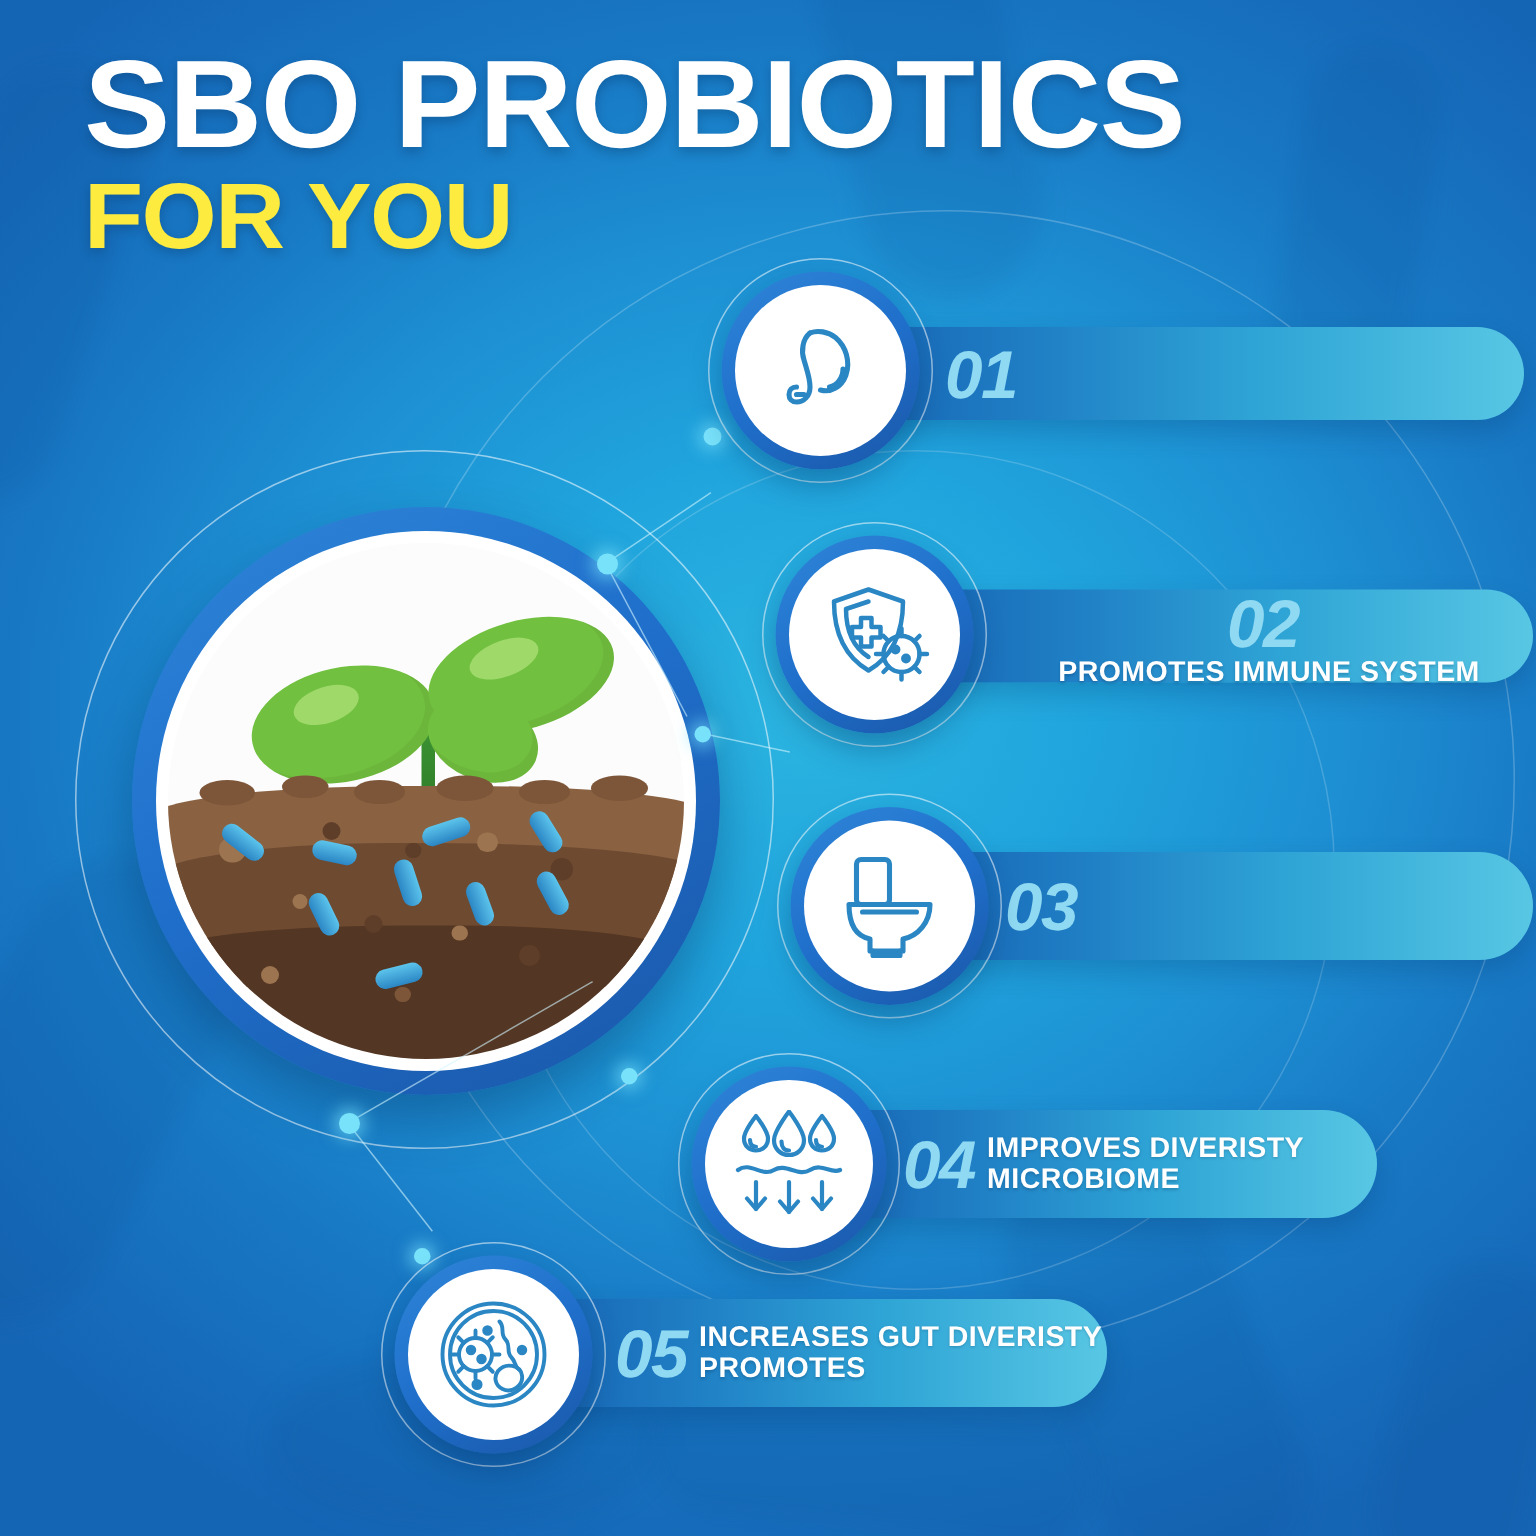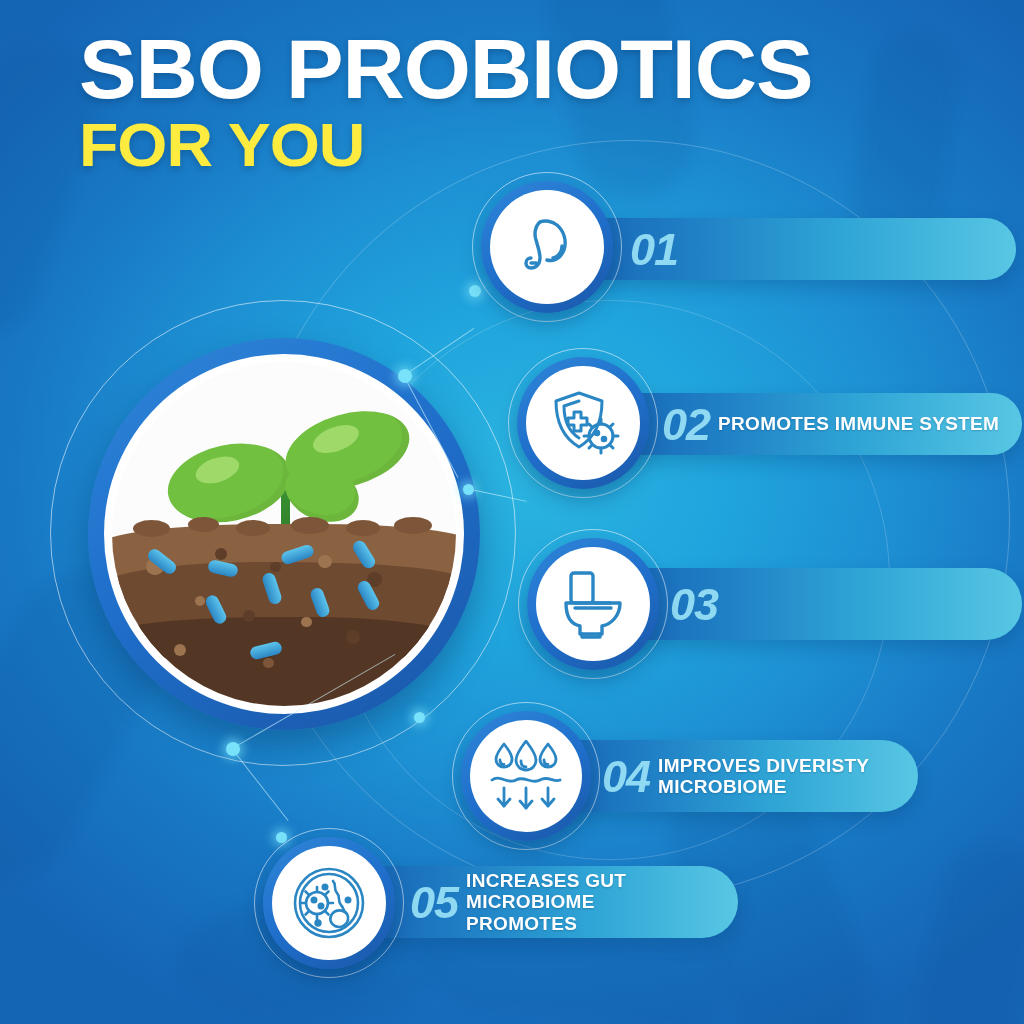--- a/index.html
+++ b/index.html
@@ -9,21 +9,21 @@
     font-family:"Liberation Sans", sans-serif;
     background:
       radial-gradient(ellipse 70% 60% at 52% 46%, #2bb4e0 0%, #20a4dd 28%, #1d8ed2 52%, #1878c4 72%, #1565b5 100%);
   }
   
   .blob{position:absolute;border-radius:50%;background:rgba(10,70,140,.13);filter:blur(9px);}
   .blob.l{border-radius:90px;}
   .arcline{position:absolute;border-radius:50%;border:1px solid rgba(255,255,255,.30);}
 
   
-  .title-wrap{position:absolute;left:79px;top:32px;z-index:30;}
+  .title-wrap{position:absolute;left:56px;top:32px;z-index:30;}
   .title-main{
     font-size:83px;line-height:.92;font-weight:700;color:#ffffff;letter-spacing:-1px;
     font-family:"Liberation Sans", sans-serif;
     transform:scaleX(1.04);transform-origin:left center;
     text-shadow:0 3px 7px rgba(0,40,80,.28);
     white-space:nowrap;
   }
   .title-sub{
     font-size:62px;line-height:1;font-weight:700;color:#fdec3f;letter-spacing:-1px;
     margin-top:6px;transform:scaleX(1.04);transform-origin:left center;
@@ -190,21 +190,21 @@
             <path d="M28 10 C33 8 40 9 45 13 C52 19 55 29 52 38 C49 46 42 50 35 48"></path>
             <path d="M50 34 C50 40 46 45 41 46"></path>
             <path d="M19 51 L24 51"></path>
           </g>
         </svg>
       </div>
     </div>
   </div>
 
   <div class="item">
-    <div class="pill" style="left:592px;top:393px;width:430px;height:62px;padding-left:70px;">
+    <div class="pill" style="left:592px;top:393px;width:430px;height:62px;padding-left:70px;flex-direction:column;">
       <span class="num">02</span>
       <span class="txt">
         <span>PROMOTES IMMUNE SYSTEM</span>
       </span>
     </div>
     <div class="icon-arc" style="left:508px;top:348px;width:150px;height:150px;"></div>
     <div class="icon-badge" style="left:517px;top:357px;width:132px;height:132px;">
       <div class="icon-inner">
         <svg width="74" height="72" viewBox="0 0 74 72">
           <g fill="none" stroke="#2b86c4" stroke-width="3" stroke-linecap="round" stroke-linejoin="round">
@@ -266,21 +266,21 @@
           </g>
         </svg>
       </div>
     </div>
   </div>
 
   <div class="item">
     <div class="pill" style="left:352px;top:866px;width:386px;height:72px;padding-left:58px;">
       <span class="num">05</span>
       <span class="txt">
-        <span>INCREASES GUT MICROBIOME</span><br>
+        <span>INCREASES GUT DIVERISTY</span><br>
         <span>PROMOTES</span>
       </span>
     </div>
     <div class="icon-arc" style="left:254px;top:828px;width:150px;height:150px;"></div>
     <div class="icon-badge" style="left:263px;top:837px;width:132px;height:132px;">
       <div class="icon-inner">
         <svg width="76" height="76" viewBox="0 0 76 76">
           <g fill="none" stroke="#2b86c4" stroke-width="2.6" stroke-linecap="round" stroke-linejoin="round">
             <circle cx="38" cy="38" r="34"></circle>
             <circle cx="38" cy="38" r="29"></circle>

